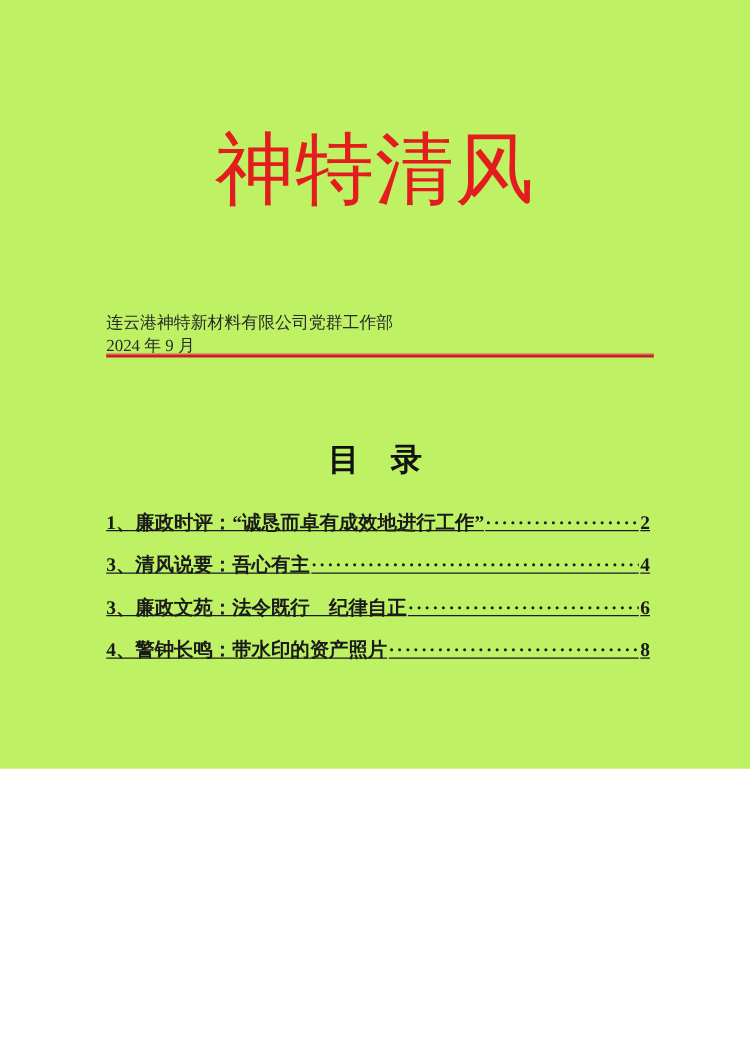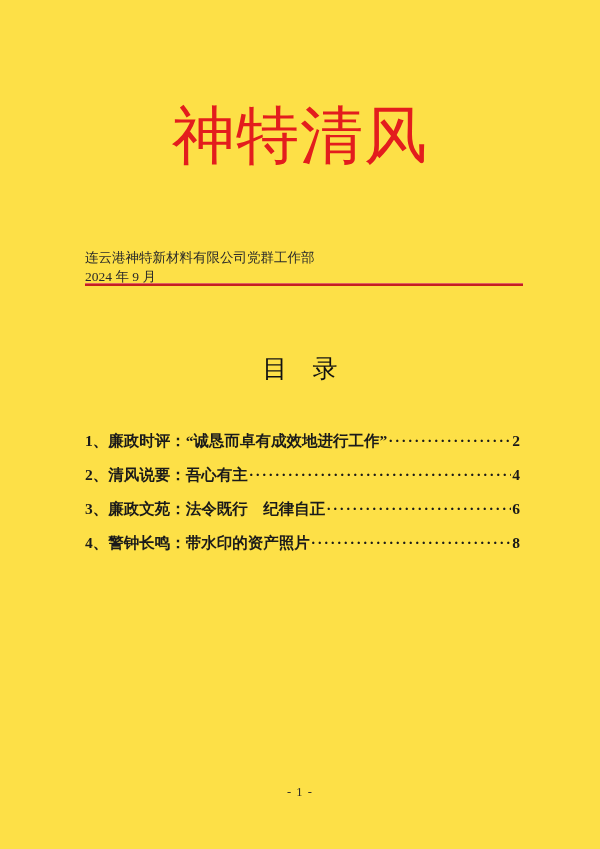--- a/index.html
+++ b/index.html
@@ -11,22 +11,22 @@
   html, body { background: #ffffff; }
   body {
     width: 600px;
     height: 849px;
     font-family: "Liberation Serif", "DejaVu Serif", serif;
     color: var(--text);
   }
   .page {
     position: relative;
     width: 600px;
-    height: 849px;
-    background: #fde047;
+    height: 615px;
+    background: #bef264;
     overflow: hidden;
   }
   .masthead-title {
     position: absolute;
     top: 101px;
     left: 0;
     right: 0;
     text-align: center;
     font-size: 63px;
     line-height: 1.12;
@@ -67,28 +67,29 @@
     border-top: 1px solid #e06060;
   }
   .toc-heading {
     position: absolute;
     top: 352px;
     left: 0;
     right: 0;
     text-align: center;
     font-size: 25px;
     line-height: 33px;
-    font-weight: 400;
+    font-weight: 700;
     color: #111111;
   }
   .toc-list {
     position: absolute;
-    top: 430px;
+    top: 408px;
     left: 85px;
     right: 80px;
+    text-decoration: underline;
   }
   .toc-row {
     display: flex;
     align-items: baseline;
     white-space: nowrap;
     font-size: 15.5px;
     line-height: 21px;
     font-weight: 600;
     color: #1a1a1a;
     margin-bottom: 12px;
@@ -140,21 +141,21 @@
 
   <div class="toc-list">
 
     <div class="toc-row">
       <span class="toc-label">1、廉政时评：“诚恳而卓有成效地进行工作”</span>
       <span class="toc-dots">··············································································································································</span>
       <span class="toc-page">2</span>
     </div>
 
     <div class="toc-row">
-      <span class="toc-label">2、清风说要：吾心有主</span>
+      <span class="toc-label">3、清风说要：吾心有主</span>
       <span class="toc-dots">··············································································································································</span>
       <span class="toc-page">4</span>
     </div>
 
     <div class="toc-row">
       <span class="toc-label">3、廉政文苑：法令既行　纪律自正</span>
       <span class="toc-dots">··············································································································································</span>
       <span class="toc-page">6</span>
     </div>
 

